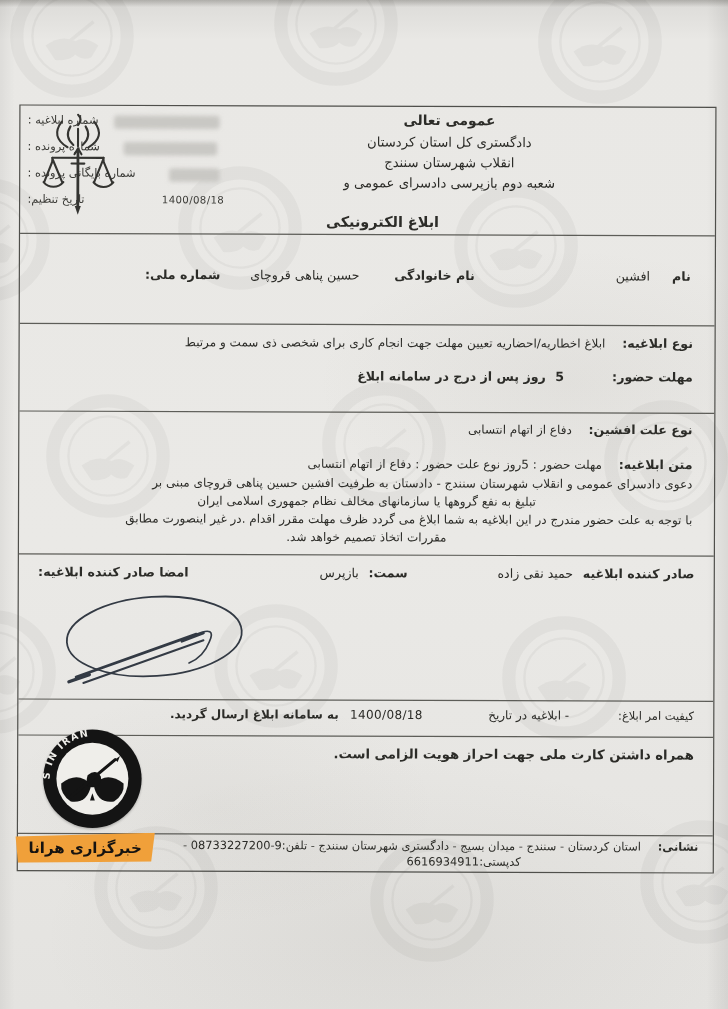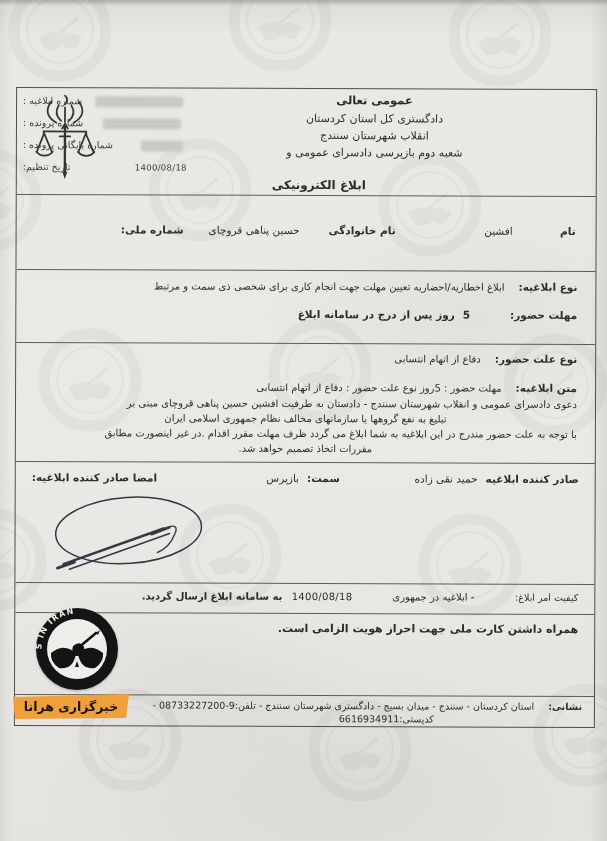--- a/index.html
+++ b/index.html
@@ -163,39 +163,39 @@
         <path d="M2.5 61 a11 11 0 0 0 17 0"></path>
         <path d="M53.5 42 L46 61 M53.5 42 L61.5 61"></path>
         <path d="M45.5 61 a11 11 0 0 0 17 0"></path>
       </svg>
     </div>
   </div>
 
   <div class="row r-name">
     <div class="name-line">
       <span class="b" style="right:20px;">نام</span>
-      <span style="right:83px;">افشین</span>
+      <span style="right:54px;">افشین</span>
       <span class="b" style="right:200px;">نام خانوادگی</span>
       <span style="right:296px;">حسین پناهی قروچای</span>
       <span class="b" style="right:412px;">شماره ملی:</span>
     </div>
   </div>
 
   <div class="row r-type">
     <div class="pad-line" style="top:9px;">
       <span class="b">نوع ابلاغیه:</span><span class="gap14"></span><span style="font-size:10px;">ابلاغ اخطاریه/احضاریه تعیین مهلت جهت انجام کاری برای شخصی ذی سمت و مرتبط</span>
     </div>
     <div class="pad-line" style="top:37px;">
       <span class="b">مهلت حضور:</span><span class="gap40"></span><span class="b">5</span><span class="gap8"></span><span class="b">روز پس از درج در سامانه ابلاغ</span>
     </div>
   </div>
 
   <div class="row r-body">
     <div class="pad-line" style="top:8px;">
-      <span class="b">نوع علت حضور:</span><span class="gap14"></span><span style="font-size:10px;text-align:right;">دفاع از اتهام انتسابی</span>
+      <span class="b">نوع علت افشین:</span><span class="gap14"></span><span style="font-size:10px;text-align:right;">دفاع از اتهام انتسابی</span>
     </div>
     <div class="pad-line body-text" style="top:36px;">
       <span class="b" style="font-size:10.5px;">متن ابلاغیه:</span><span class="gap14"></span><span>مهلت حضور : 5روز نوع علت حضور : دفاع از اتهام انتسابی</span>
     </div>
     <div class="body-right" style="position:absolute; top:52px; right:0; left:0;">دعوی دادسرای عمومی و انقلاب شهرستان سنندج - دادستان به طرفیت افشین حسین پناهی قروچای مبنی بر</div>
     <div class="body-center" style="position:absolute; top:67px; right:0; left:0;">تبلیغ به نفع گروهها یا سازمانهای مخالف نظام جمهوری اسلامی ایران</div>
     <div class="body-right" style="position:absolute; top:82px; right:0; left:0;">با توجه به علت حضور مندرج در این ابلاغیه به شما ابلاغ می گردد ظرف مهلت مقرر اقدام .در غیر اینصورت مطابق</div>
     <div class="body-center" style="position:absolute; top:97px; right:0; left:0;">مقررات اتخاذ تصمیم خواهد شد.</div>
   </div>
 
@@ -216,21 +216,21 @@
         <path d="M24 78 l17 -6" stroke-width="2.8"></path>
         <path d="M118 44 l18 -7" stroke-width="2.2"></path>
         <path d="M130 38 q17 -7 11 6 q-5 13 -17 18" stroke-width="1.4"></path>
       </g>
     </svg>
   </div>
 
   <div class="row r-quality">
     <div class="quality-line">
       <span class="small-lbl" style="position:absolute; right:16px;">کیفیت امر ابلاغ:</span>
-      <span style="position:absolute; right:120px;">- ابلاغیه در جمهوری</span>
+      <span style="position:absolute; right:120px;">- ابلاغیه در تاریخ</span>
       <span style="position:absolute; right:242px; letter-spacing:0.3px;">1400/08/18</span>
       <span class="b" style="position:absolute; right:312px;margin-left:24px;">به سامانه ابلاغ ارسال گردید.</span>
     </div>
   </div>
 
   <div class="row r-idnote">
     <div class="b" style="position:absolute; top:8px; right:16px; font-size:11px;">همراه داشتن کارت ملی جهت احراز هویت الزامی است.</div>
   </div>
 
   <div class="row r-address addr">

